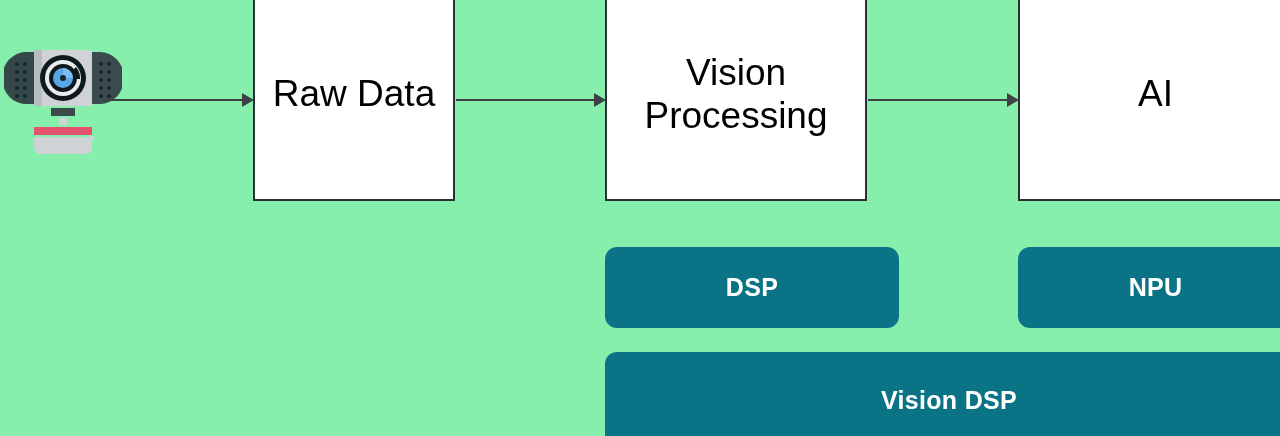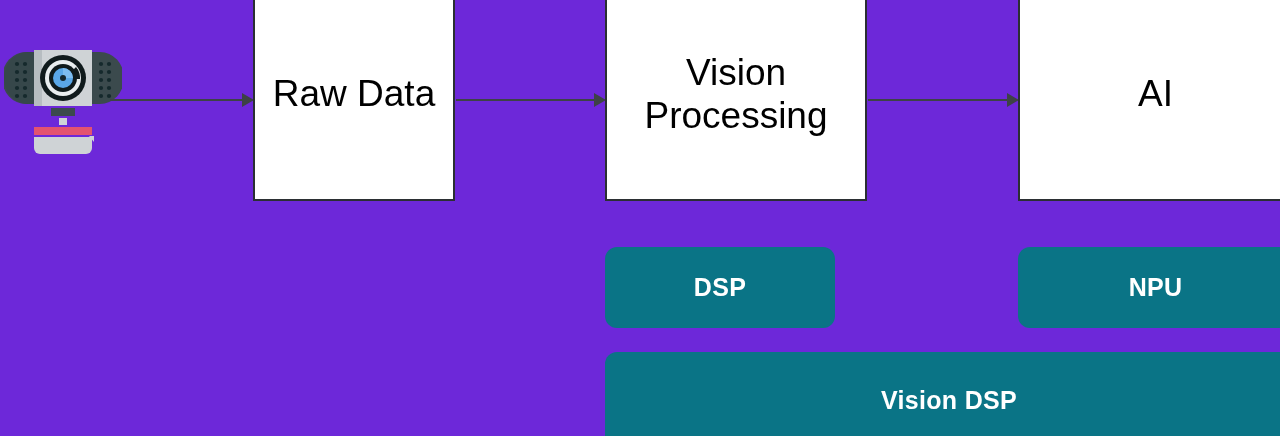--- a/index.html
+++ b/index.html
@@ -10,21 +10,21 @@
   body {
     width: 1280px;
     height: 436px;
     overflow: hidden;
     font-family: "Liberation Sans", sans-serif;
   }
   #stage {
     position: relative;
     width: 1280px;
     height: 436px;
-    background: #6d28d9;
+    background: #86efac;
     text-decoration: underline;
   }
 
   
   .webcam {
     position: absolute;
     left: 4px;
     top: 48px;
     width: 118px;
     height: 108px;
@@ -106,21 +106,21 @@
     justify-content: center;
     color: #ffffff;
     font-size: 25px;
     font-weight: bold;
     letter-spacing: 0.3px;
     box-sizing: border-box;
   }
   #accel-dsp {
     left: 605px;
     top: 247px;
-    width: 230px;
+    width: 294px;
     height: 81px;
   }
   #accel-npu {
     left: 1018px;
     top: 247px;
     width: 275px;
     height: 81px;
   }
   #accel-vision-dsp {
     left: 605px;

